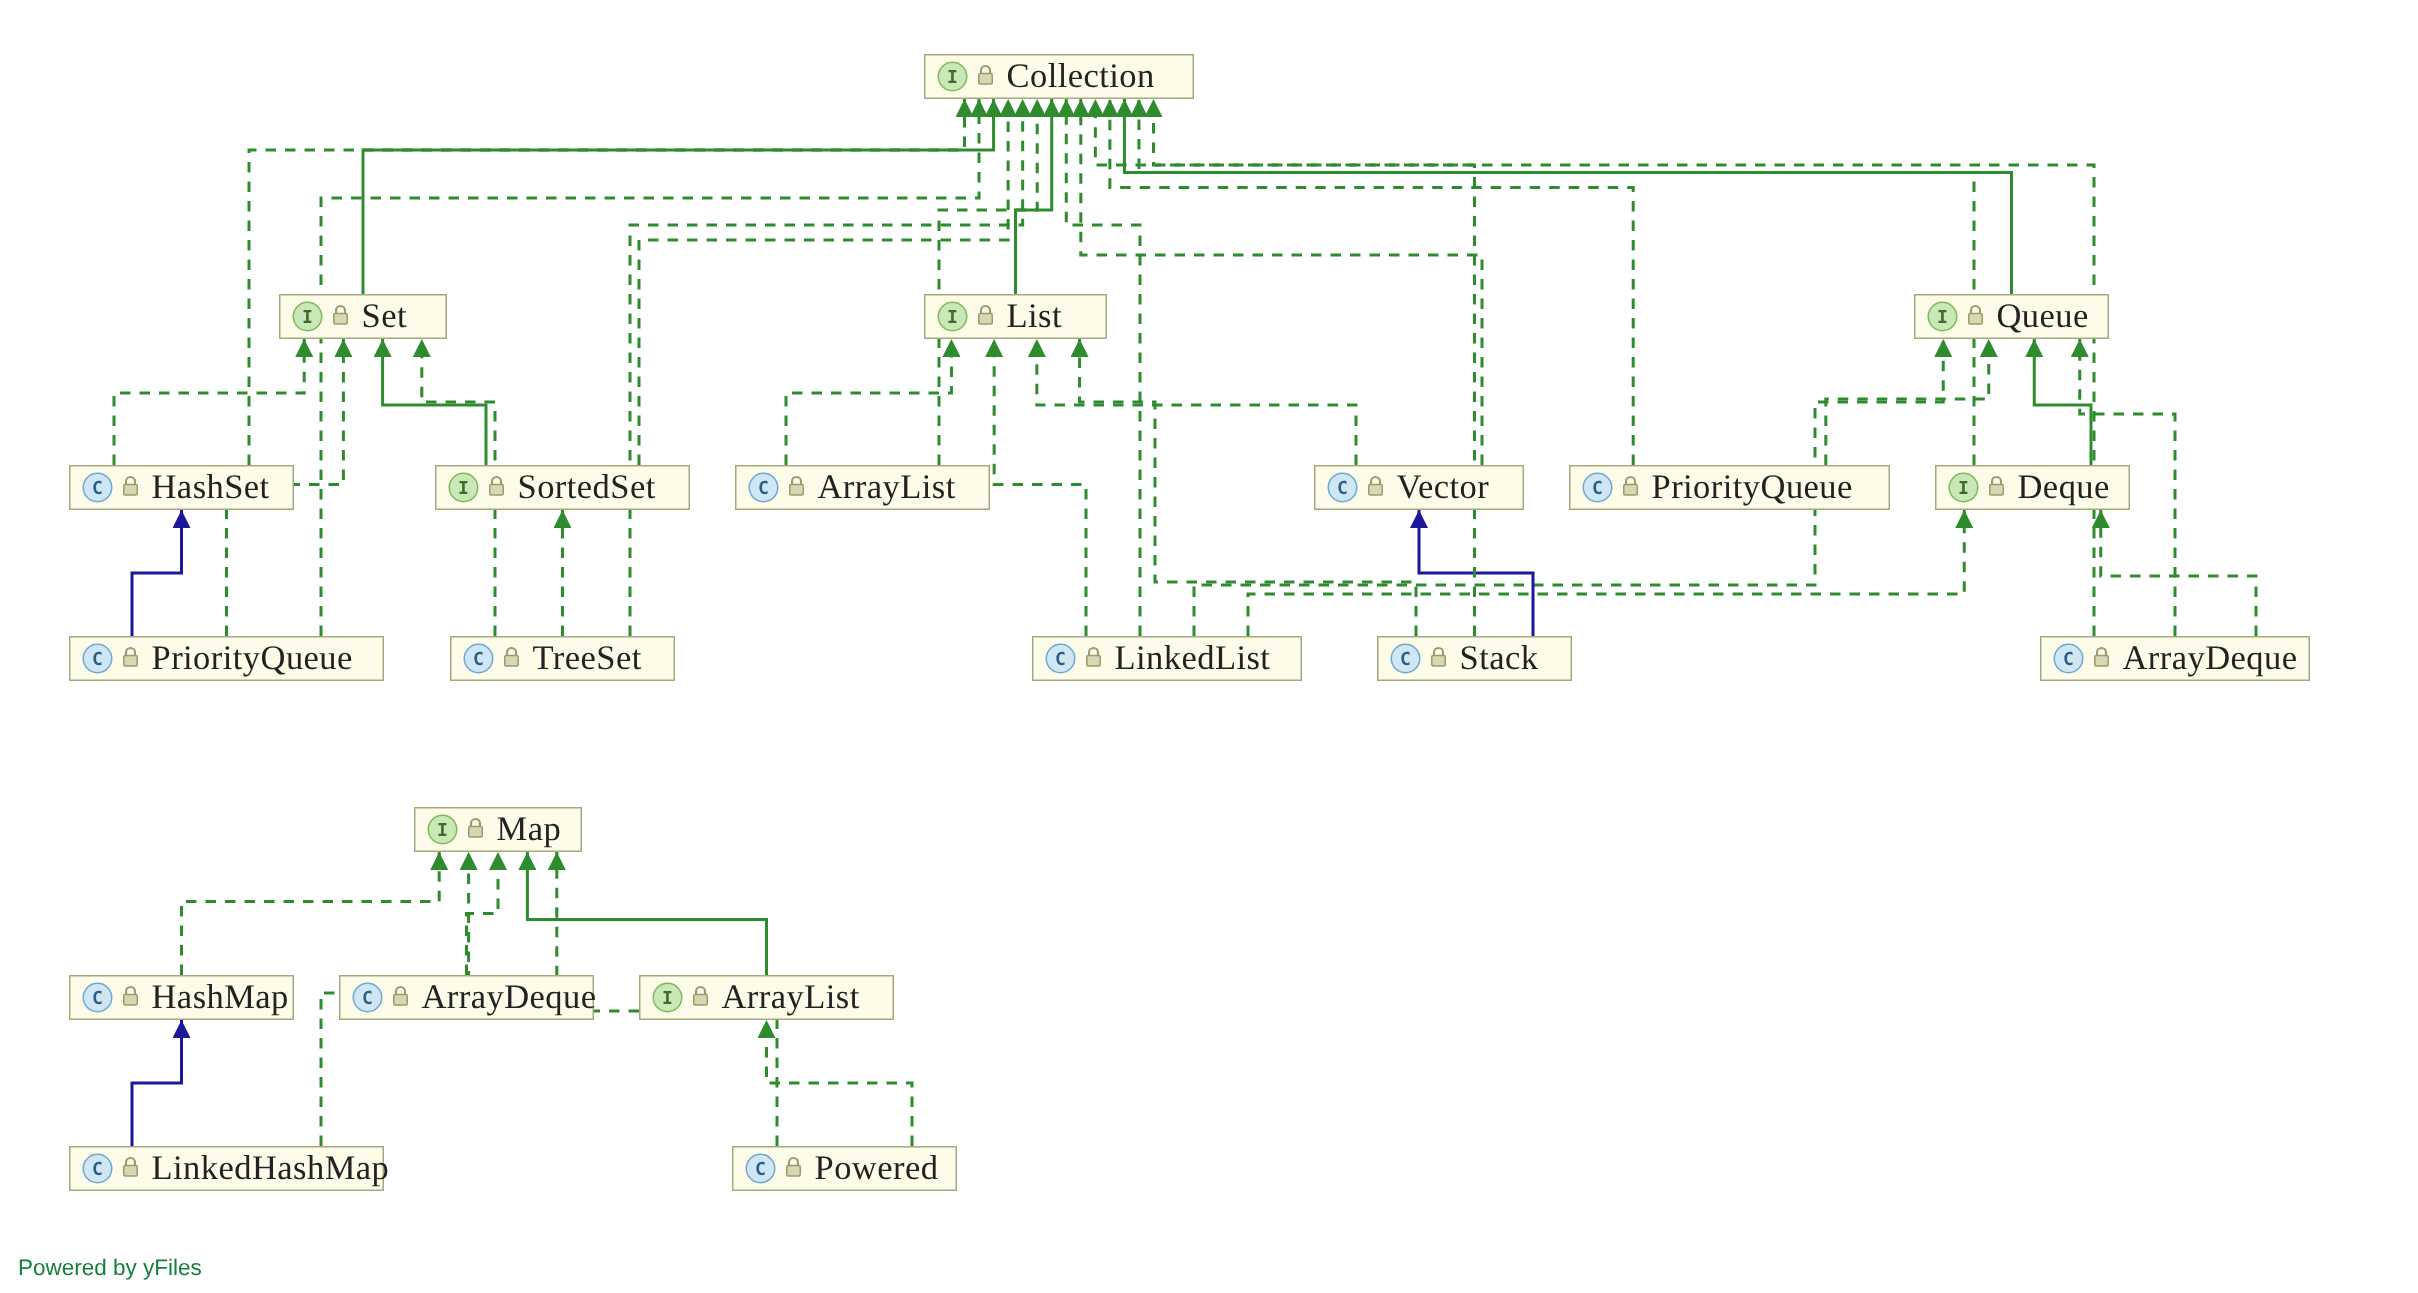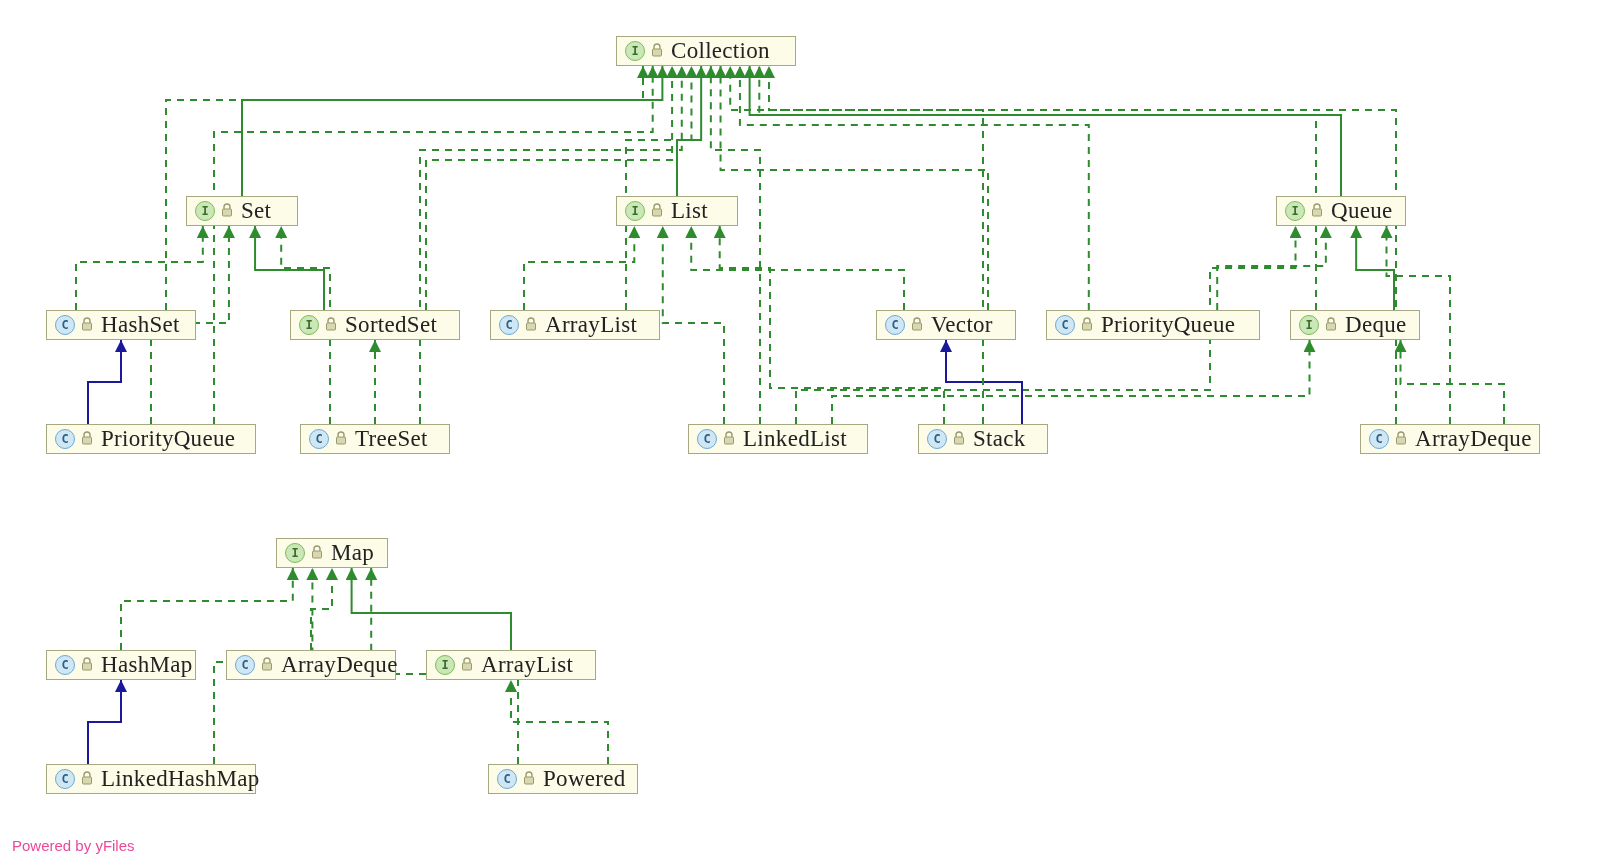--- a/index.html
+++ b/index.html
@@ -63,21 +63,21 @@
   }
   .name {
     font-family: Liberation Serif, serif;
     font-size: 23px;
     letter-spacing: 0.3px;
   }
   .footer {
     position: absolute;
     left: 12px;
     bottom: 8px;
-    color: #ec4899;
+    color: #15803d;
     font-family: Arial, Helvetica, sans-serif;
     font-size: 15px;
     z-index: 5;
   }
 </style>
 </head>
 <body>
 
 <svg class="edges">
   <defs>

